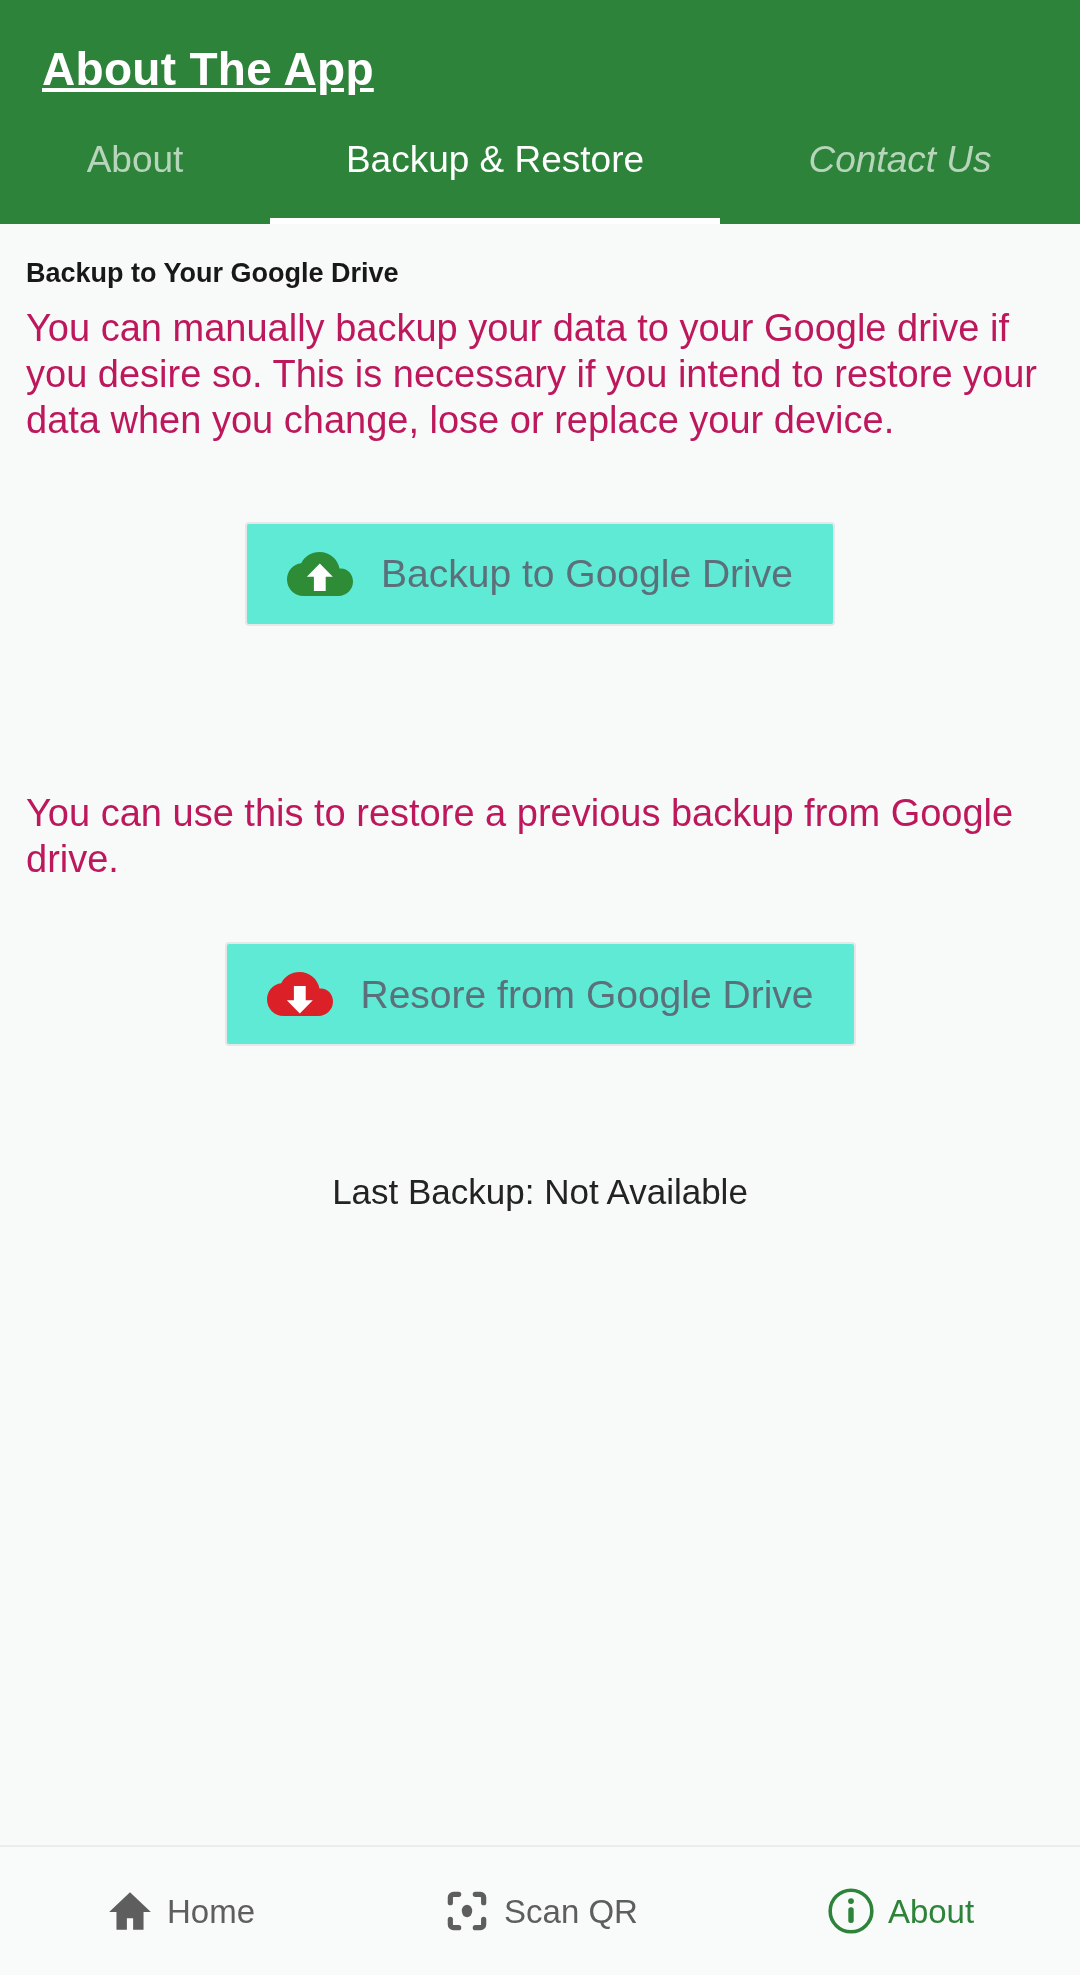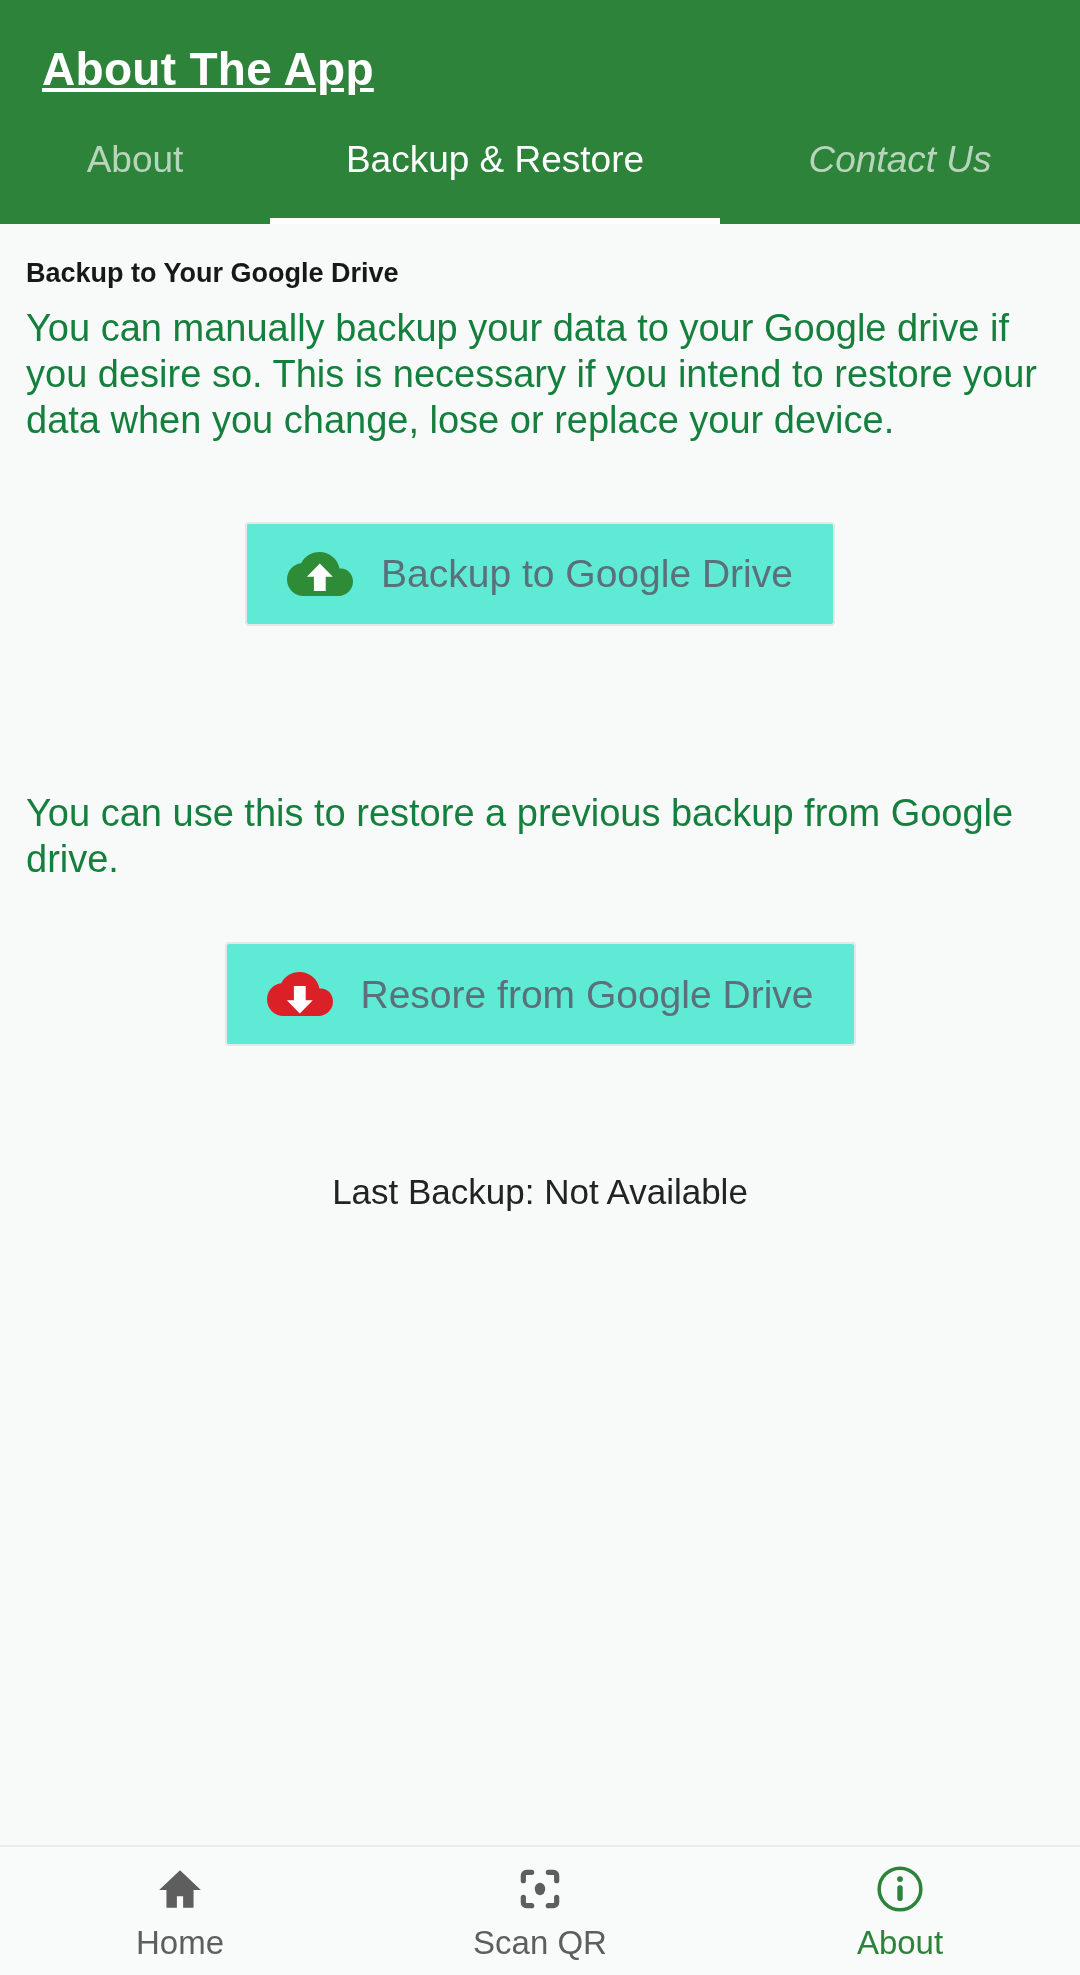--- a/index.html
+++ b/index.html
@@ -60,21 +60,21 @@
   }
   .section-title {
     font-size:27px;
     font-weight:bold;
     color:#181818;
     margin-top:34px;
     line-height:1.15;
   }
   .section-body {
     font-size:38px;
-    color:#15803d;
+    color:#be185d;
     line-height:1.22;
     margin-top:16px;
     max-width:1030px;
   }
   .btn-wrap { display:flex; justify-content:center; }
   .drive-btn {
     display:inline-flex;
     align-items:center;
     gap:26px;
     background:#5eead4;
@@ -107,21 +107,20 @@
     flex:0 0 auto;
     height:130px;
     background:#f9fafa;
     border-top:2px solid #ececec;
     display:flex;
     align-items:center;
   }
   .nav-item {
     flex:1 1 0;
     display:flex;
-    flex-direction:column;
     align-items:center;
     justify-content:center;
     gap:12px;
     cursor:pointer;
   }
   .nav-label { font-size:33px; color:#5e5e5e; line-height:1; }
   .nav-item.active .nav-label { color:#2d8339; }
   .nav-ico { width:50px; height:50px; display:block; }
 </style>
 </head>

